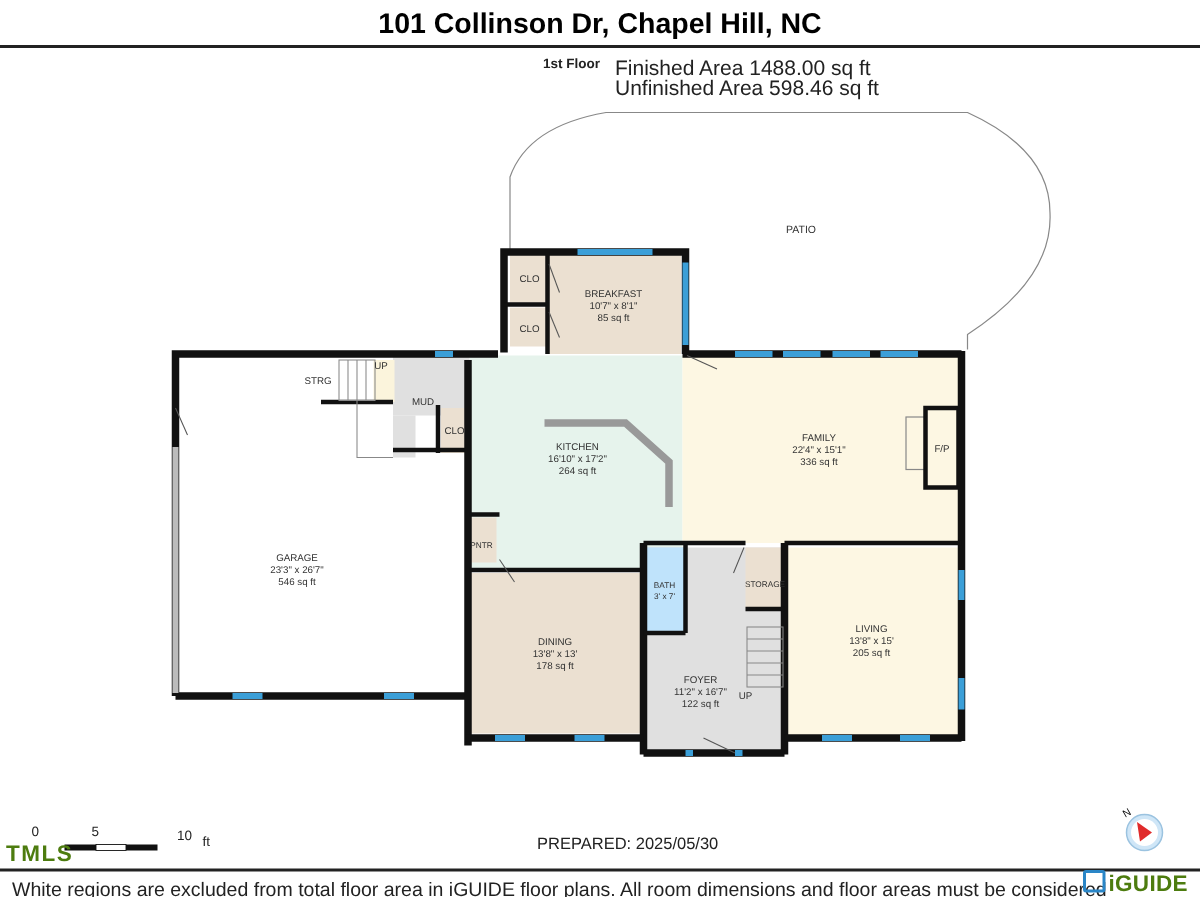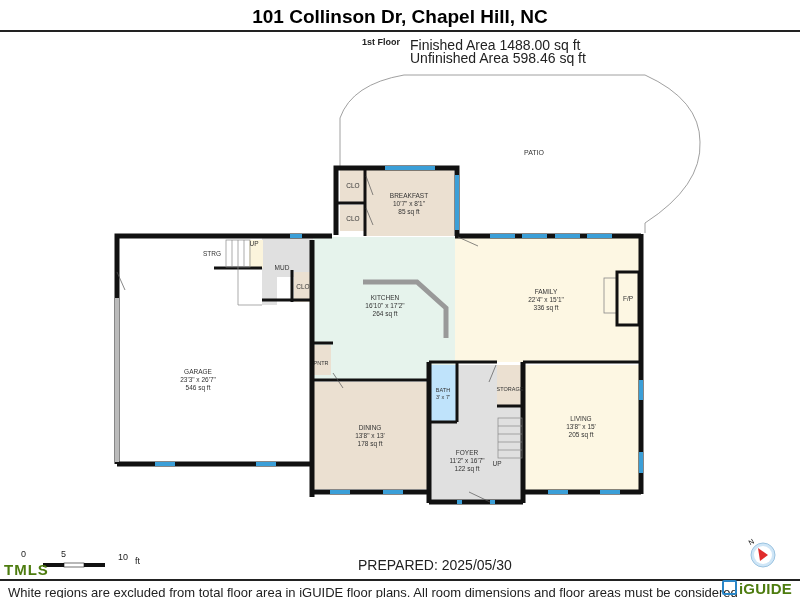--- a/index.html
+++ b/index.html
@@ -3,21 +3,21 @@
 <meta charset="utf-8">
 <style>
   html, body { margin:0; padding:0; background:#ffffff; }
   body { width:800px; height:598px; position:relative; overflow:hidden; font-family:"Liberation Sans", sans-serif; color:#222; }
   .title { position:absolute; left:0; top:6px; width:800px; text-align:center; font-weight:bold; font-size:19px; color:#000000; }
   .title-rule { position:absolute; left:0; top:30px; width:800px; height:2px; background:#222; }
   .floor-label { position:absolute; left:362px; top:37px; font-size:9px; font-weight:bold;text-align:center; }
   .area-line { position:absolute; left:410px; font-size:14px; }
   .plan { position:absolute; left:0; top:0; }
   .room-text { font-family:"Liberation Sans", sans-serif; fill:#333; text-anchor:middle; }
-  .prepared { position:absolute; left:358px; top:557px; font-size:14px; }
+  .prepared { position:absolute; left:358px; top:557px; font-size:11px; }
   .foot-rule { position:absolute; left:0; top:579px; width:800px; height:1.5px; background:#222; }
   .disclaimer { position:absolute; left:8px; top:585px; font-size:13px; }
   .brand { position:absolute; left:722px; top:580px; font-size:15px; color:#4d7c0f; font-weight:bold; letter-spacing:0.2px; }
   .watermark { position:absolute; left:4px; top:561px; font-size:15px; color:#4d7c0f; letter-spacing:1px; font-weight:700; }
   .compass { position:absolute; left:744px; top:536px; }
 </style>
 </head>
 <body>
 
 <div class="title">101 Collinson Dr, Chapel Hill, NC</div>

